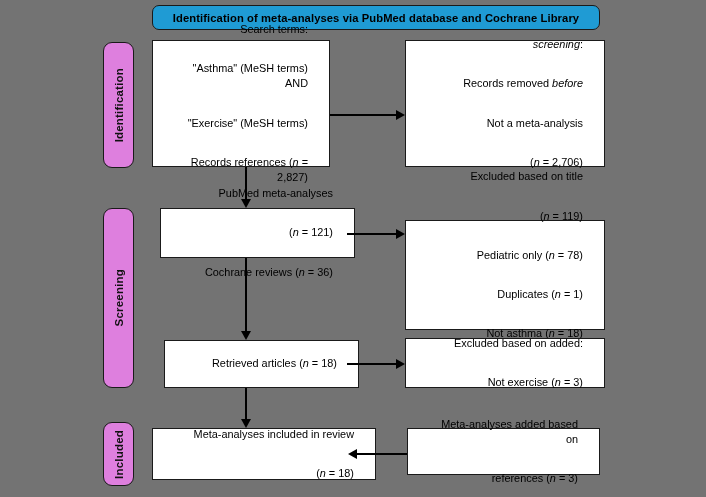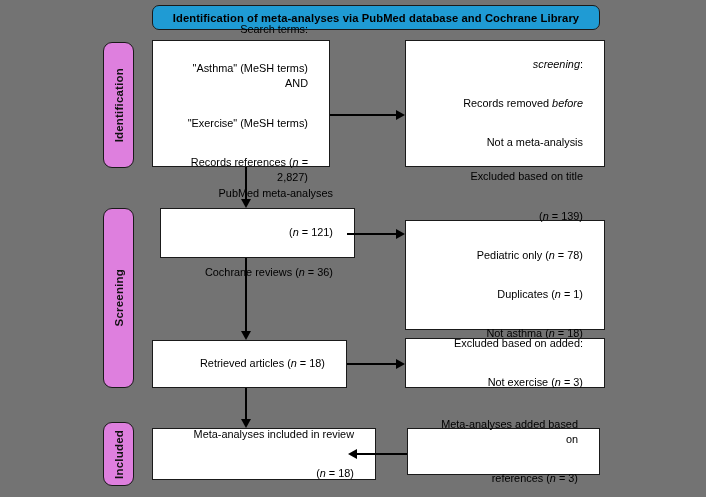--- a/index.html
+++ b/index.html
@@ -80,21 +80,21 @@
     flex-direction: column;
     justify-content: center;
   }
   .box p { margin: 12px; text-align: right; }
   .indent { padding-left: 17px; }
   i { font-style: italic; }
 
   
   .box-search     { left: 152px; top: 40px;  width: 178px; height: 127px; }
   .box-pubmed     { left: 160px; top: 208px; width: 195px; height: 50px;  }
-  .box-retrieved  { left: 152px; top: 340px; width: 195px; height: 48px;  }
+  .box-retrieved  { left: 164px; top: 340px; width: 195px; height: 48px;  }
   .box-included   { left: 152px; top: 428px; width: 224px; height: 52px;  }
 
   
   .box-removed    { left: 405px; top: 40px;  width: 200px; height: 127px; }
   .box-exc-title  { left: 405px; top: 220px; width: 200px; height: 110px; }
   .box-exc-text   { left: 405px; top: 338px; width: 200px; height: 50px;  }
   .box-added      { left: 407px; top: 428px; width: 193px; height: 47px;  }
 
   
   .conn { position: absolute; background: #000000; }
@@ -164,31 +164,32 @@
     <p>Search terms:</p>
     <p>"Asthma" (MeSH terms) AND</p>
     <p>"Exercise" (MeSH terms)</p>
     <p><span>Records references (</span><i>n</i><span> = 2,827)</span></p>
   </div>
 
   <div class="box box-removed">
     <p><i>screening</i><span>:</span></p>
     <p><span>Records removed </span><i>before</i></p>
     <p class="indent">Not a meta-analysis</p>
+    <p class="indent"><span>(</span><i>n</i><span> = 2,706)</span></p>
   </div>
 
   <div class="box box-pubmed">
     <p>PubMed meta-analyses</p>
     <p><span>(</span><i>n</i><span> = 121)</span></p>
     <p><span>Cochrane reviews (</span><i>n</i><span> = 36)</span></p>
   </div>
 
   <div class="box box-exc-title">
     <p>Excluded based on title</p>
-    <p><span>(</span><i>n</i><span> = 139)</span></p>
+    <p><span>(</span><i>n</i><span> = 119)</span></p>
     <p class="indent"><span>Pediatric only (</span><i>n</i><span> = 78)</span></p>
     <p class="indent"><span>Duplicates (</span><i>n</i><span> = 1)</span></p>
     <p class="indent"><span>Not asthma (</span><i>n</i><span> = 18)</span></p>
     <p class="indent"><span>Not exercise (</span><i>n</i><span> = 42)</span></p>
   </div>
 
   <div class="box box-retrieved">
     <p><span>Retrieved articles (</span><i>n</i><span> = 18)</span></p>
   </div>
 

